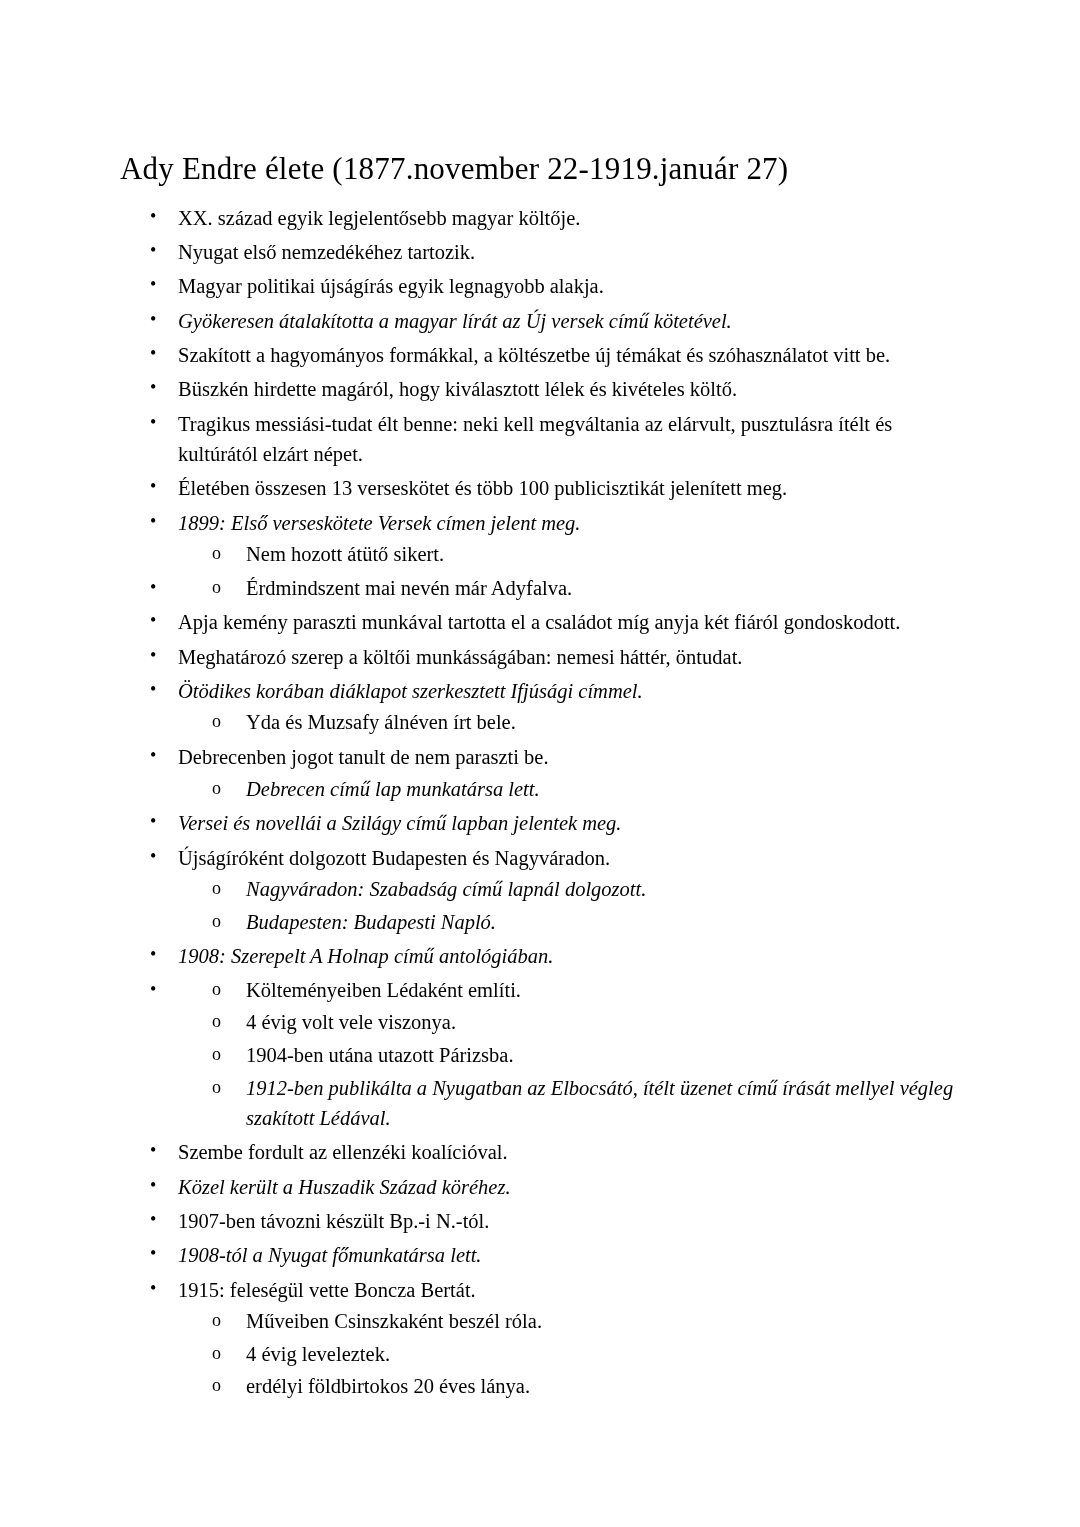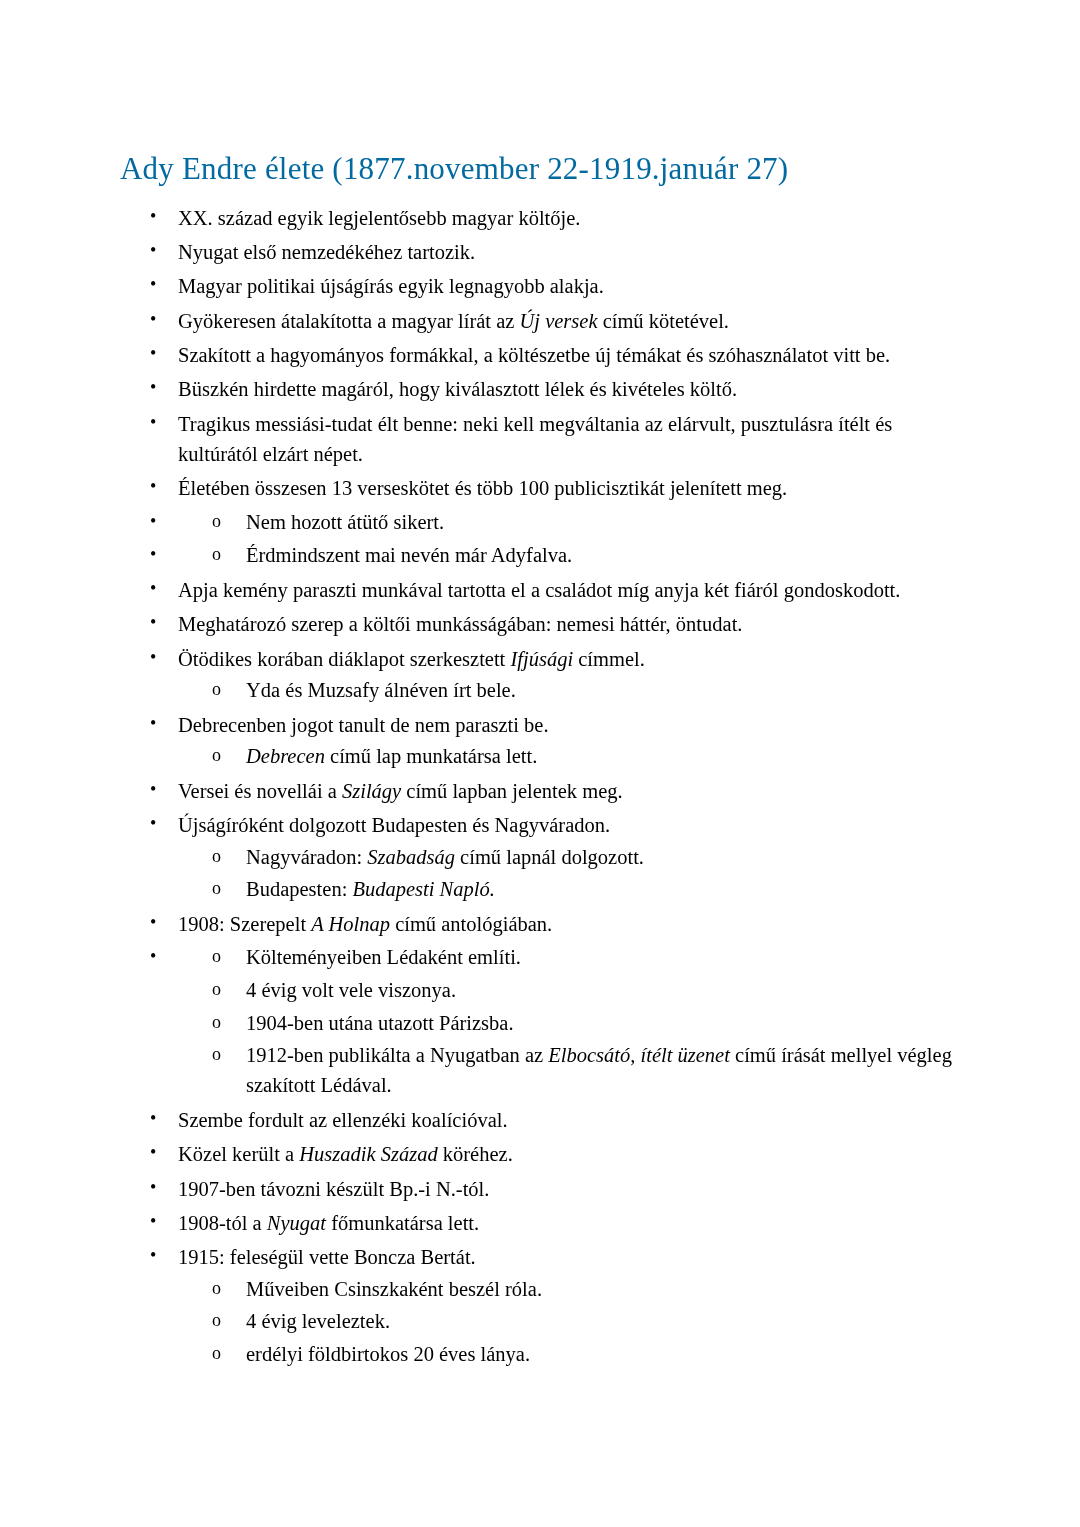--- a/index.html
+++ b/index.html
@@ -15,21 +15,21 @@
   }
   .page {
     width: 1080px;
     min-height: 1527px;
     box-sizing: border-box;
     padding: 150px 120px 60px 120px;
   }
   .doc-title {
     font-size: 31px;
     font-weight: normal;
-    color: #0369a1;
+    color: #000000;
     margin: 0 0 14px 0;
     letter-spacing: 0.2px;
     line-height: 1.25;
   }
   ul.level1 {
     list-style: none;
     margin: 0;
     padding: 0;
   }
   ul.level1 > li.bullet {
@@ -58,21 +58,21 @@
     font-size: 20.5px;
     line-height: 1.45;
   }
   ul.level2 > li.sub > .sub-marker {
     position: absolute;
     left: 34px;
     top: 0;
     font-size: 18px;
     line-height: 1.5;
   }
-  .txt { display: inline; }
+  .txt { display: inline; font-style: italic; }
   i.em { font-style: italic; }
   .li-body { display: block; }
 </style>
 </head>
 <body>
 
 <div class="page">
   <h1 class="doc-title">Ady Endre élete (1877.november 22-1919.január 27)</h1>
   <ul class="level1" id="outline-list">
       <li class="bullet">
@@ -102,20 +102,21 @@
       <li class="bullet">
         <span class="bullet-marker">•</span>
         <span class="li-body">Tragikus messiási-tudat élt benne: neki kell megváltania az elárvult, pusztulásra ítélt és kultúrától elzárt népet.</span>
       </li>
       <li class="bullet">
         <span class="bullet-marker">•</span>
         <span class="li-body">Életében összesen 13 verseskötet és több 100 publicisztikát jelenített meg.</span>
       </li>
       <li class="bullet">
         <span class="bullet-marker">•</span>
+        <span class="li-body"><span class="txt">1899: Első verseskötete </span><i class="em">Versek</i><span class="txt"> címen jelent meg.</span></span>
         <ul class="level2">
           <li class="sub">
             <span class="sub-marker">o</span>
             <span class="li-body">Nem hozott átütő sikert.</span>
           </li>
         </ul>
       </li>
       <li class="bullet">
         <span class="bullet-marker">•</span>
         <ul class="level2">

